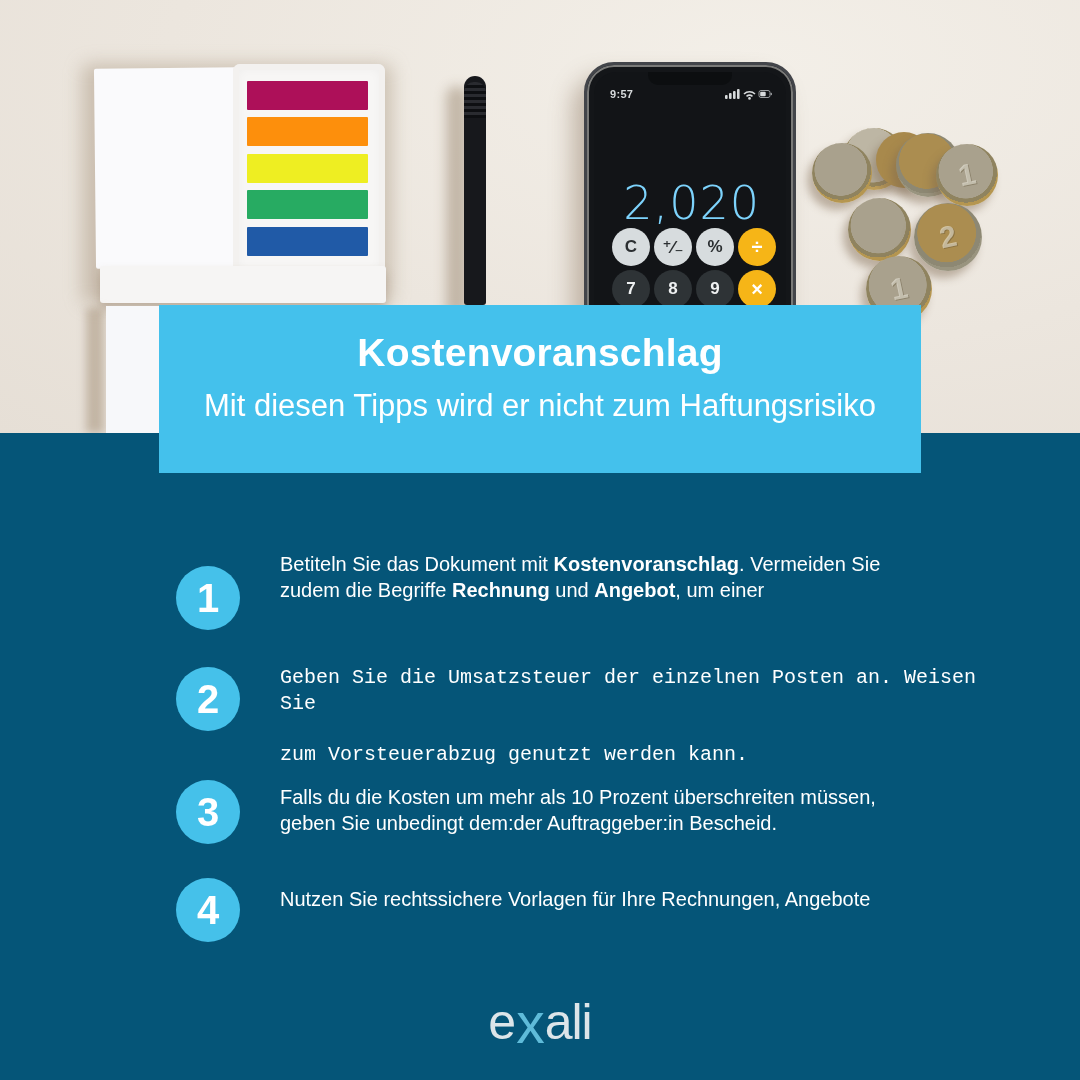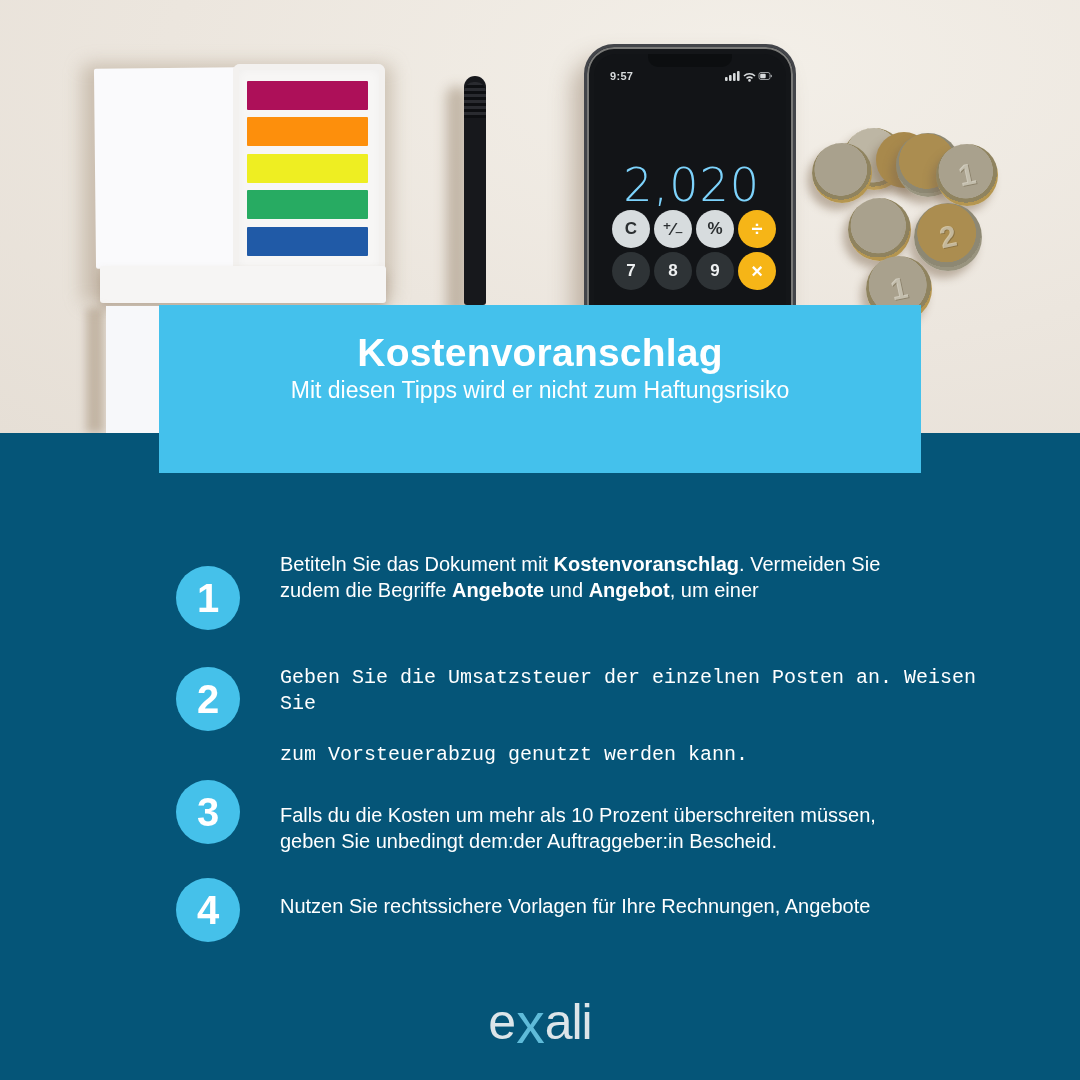--- a/index.html
+++ b/index.html
@@ -25,21 +25,21 @@
                  background:rgba(150,128,102,.45);filter:blur(4px);}
 
   
   .pencil{position:absolute;left:464px;top:76px;width:22px;height:229px;background:#17181c;
           border-radius:11px 11px 3px 3px;box-shadow:-18px 10px 12px rgba(145,124,100,.45);}
   .pencil::before{content:"";position:absolute;left:0;top:6px;width:100%;height:36px;
           background:repeating-linear-gradient(to bottom,#2a2b30 0 3px,#0e0f12 3px 6px);
           border-radius:10px 10px 0 0;}
 
   
-  .phone{position:absolute;left:584px;top:44px;width:206px;height:371px;background:#141619;
+  .phone{position:absolute;left:584px;top:62px;width:206px;height:371px;background:#141619;
          border-radius:30px;border:3px solid #43454a;
          box-shadow:-12px 14px 22px rgba(140,118,95,.45), inset 0 0 0 2px #7a7a78;}
   .screen{position:absolute;left:7px;top:7px;right:7px;bottom:0;background:#121417;border-radius:22px;}
   .notch{position:absolute;left:50%;top:0;transform:translateX(-50%);width:84px;height:13px;
          background:#0c0e10;border-radius:0 0 10px 10px;}
   .statusbar{position:absolute;left:16px;right:14px;top:16px;display:flex;justify-content:space-between;
              align-items:center;color:#d7dadc;font-size:11px;font-weight:bold;letter-spacing:.3px;}
   .calc-display{position:absolute;right:26px;top:104px;color:#7dd3fc;font-size:46px;font-weight:200;
                 letter-spacing:1px;font-family:"DejaVu Sans","Liberation Sans",sans-serif;}
   .keys{position:absolute;left:18px;top:156px;display:grid;grid-template-columns:repeat(4,38px);
@@ -57,34 +57,34 @@
   .coin.gold{background:radial-gradient(circle at 48% 44%,#a8894c 0 60%,#8f744０ 100%);background-color:#a8894c;}
   .coin.two{background:radial-gradient(circle at 48% 44%,#ab8d50 0 56%,#8d8873 57% 66%,#99947f 66% 100%);}
   .coin .num{position:absolute;inset:0;display:flex;align-items:center;justify-content:center;
              color:rgba(242,240,230,.55);font-size:30px;font-weight:bold;transform:rotate(-12deg);
              text-shadow:1px 1px 0 rgba(80,65,40,.35);}
 
   
   .banner{position:absolute;left:159px;top:305px;width:762px;height:168px;background:#44c1ec;
           color:#fff;text-align:center;}
   .banner h1{margin:26px 0 0;font-size:39px;font-weight:bold;letter-spacing:.2px;}
-  .banner p{margin:2px 0 0;font-size:23px;font-weight:400;}
+  .banner p{margin:13px 0 0;font-size:31px;font-weight:400;}
 
   
   .dark{position:absolute;left:0;top:433px;width:1080px;height:647px;background:#055578;}
 
   .tip{position:absolute;left:176px;display:flex;gap:40px;align-items:flex-start;color:#fff;}
   .badge{width:64px;height:64px;border-radius:50%;background:#45c1ea;flex:0 0 64px;
          display:flex;align-items:center;justify-content:center;font-size:40px;font-weight:bold;}
   .tip-text{font-size:20px;line-height:1.28;max-width:700px;}
   .tip-text b{font-weight:bold;}
   .tip1{top:566px;} .tip1 .tip-text{margin-top:-14px;}
   .tip2{top:667px;} .tip2 .tip-text{margin-top:-2px;font-family:Liberation Mono, monospace;}
-  .tip3{top:780px;} .tip3 .tip-text{margin-top:23px;}
-  .tip4{top:878px;} .tip4 .tip-text{margin-top:16px;}
+  .tip3{top:780px;} .tip3 .tip-text{margin-top:5px;}
+  .tip4{top:878px;} .tip4 .tip-text{margin-top:9px;}
 
   .logo{position:absolute;left:0;right:0;top:986px;text-align:center;color:#dde5e9;
         font-size:50px;font-weight:500;letter-spacing:-1px;}
   .logo .lx{color:#5fbbd9;font-size:57px;position:relative;top:4px;margin:0 1px;}
 </style>
 </head>
 <body>
 
 <div class="photo">
 
@@ -168,21 +168,21 @@
 
 <div class="dark"></div>
 
 <div class="banner">
   <h1>Kostenvoranschlag</h1>
   <p>Mit diesen Tipps wird er nicht zum Haftungsrisiko</p>
 </div>
 
 <div class="tip tip1">
   <div class="badge">1</div>
-  <div class="tip-text"><span>Betiteln Sie das Dokument mit </span><b>Kostenvoranschlag</b><span>. Vermeiden Sie</span><br><span>zudem die Begriffe </span><b>Angebote</b><span> und </span><b>Angebot</b><span>, um einer</span><br></div>
+  <div class="tip-text"><span>Betiteln Sie das Dokument mit </span><b>Kostenvoranschlag</b><span>. Vermeiden Sie</span><br><span>zudem die Begriffe </span><b>Rechnung</b><span> und </span><b>Angebot</b><span>, um einer</span><br></div>
 </div>
 <div class="tip tip2">
   <div class="badge">2</div>
   <div class="tip-text"><span>Geben Sie die Umsatzsteuer der einzelnen Posten an. Weisen Sie</span><br><br><span>zum Vorsteuerabzug genutzt werden kann.</span></div>
 </div>
 <div class="tip tip3">
   <div class="badge">3</div>
   <div class="tip-text"><span>Falls du die Kosten um mehr als 10 Prozent überschreiten müssen,</span><br><span>geben Sie unbedingt dem:der Auftraggeber:in Bescheid.</span></div>
 </div>
 <div class="tip tip4">

